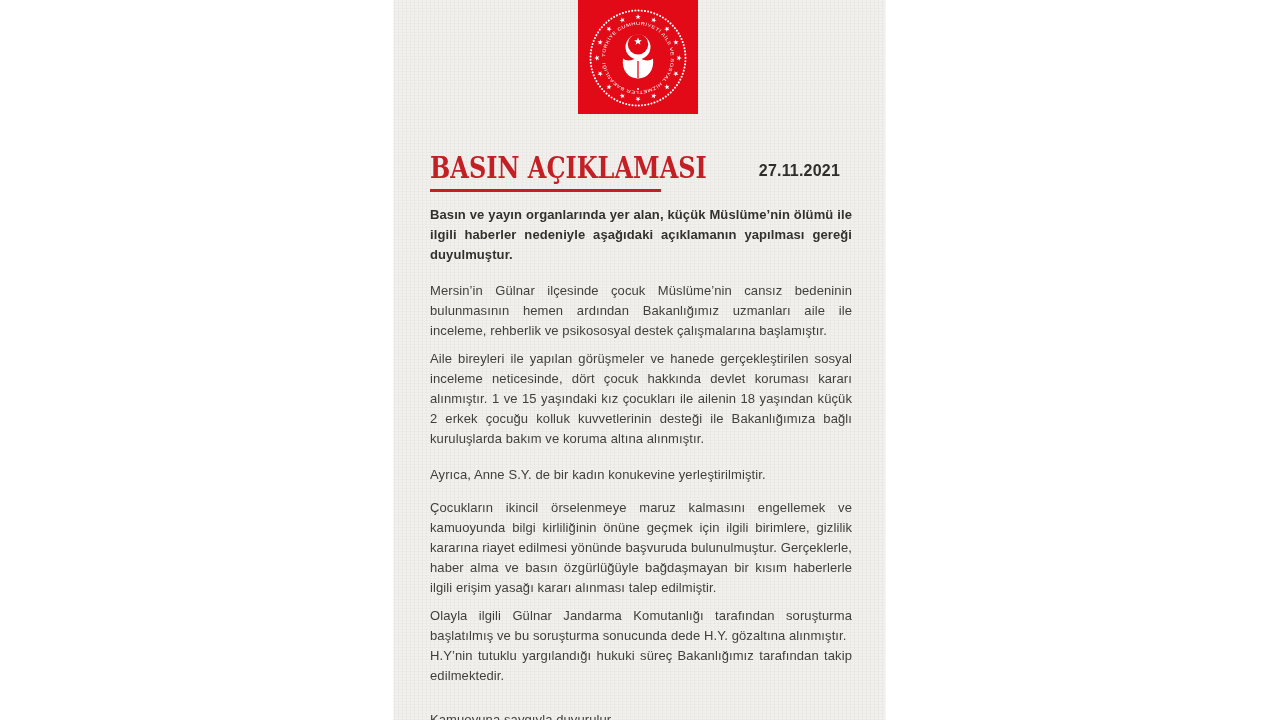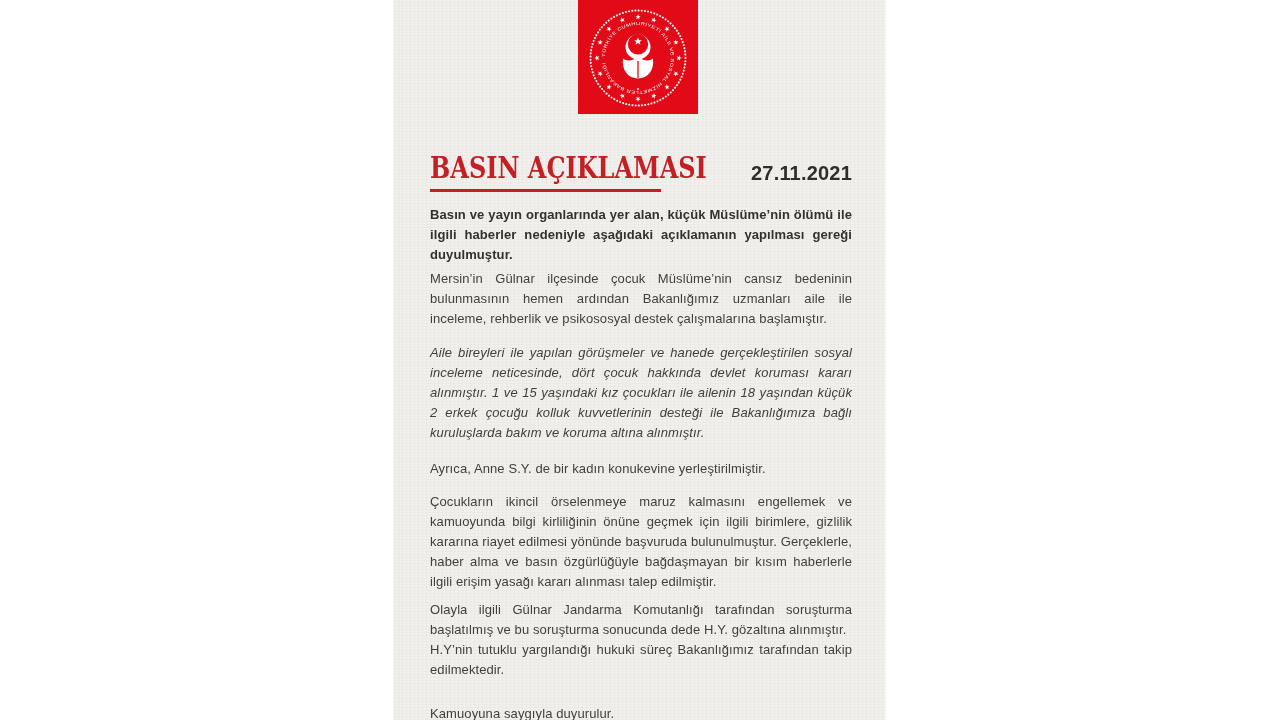--- a/index.html
+++ b/index.html
@@ -22,36 +22,36 @@
   .title{
     position:absolute;left:36px;top:150px;
     font-family:"DejaVu Serif","Liberation Serif",serif;
     font-weight:bold;font-size:30px;line-height:36px;color:#c32026;
     transform:scaleX(0.80);transform-origin:left top;white-space:nowrap;
   }
   .title-rule{
     position:absolute;left:36px;top:189px;width:231px;height:3px;background:#c32026;
   }
   .date{
-    position:absolute;right:33px;top:162px;
-    font-size:20px;font-weight:bold;color:#2f2e2c;letter-spacing:0.2px;
+    position:absolute;right:45px;top:162px;
+    font-size:16px;font-weight:bold;color:#2f2e2c;letter-spacing:0.2px;
   }
   .content{
     position:absolute;left:36px;top:205px;width:422px;
   }
   .content p{
     margin:0;text-align:justify;
     font-size:13px;line-height:20px;color:#413f3d;
     letter-spacing:0.1px;
   }
   .content p.intro{
     font-weight:bold;color:#33312f;
   }
-  .paragraphs p:nth-child(1){margin-top:4px;}
-  .paragraphs p:nth-child(2){margin-top:14px;font-style:italic;}
+  .paragraphs p:nth-child(1){margin-top:16px;}
+  .paragraphs p:nth-child(2){margin-top:8px;}
   .paragraphs p:nth-child(3){margin-top:16px;}
   .paragraphs p:nth-child(4){margin-top:13px;}
   .paragraphs p:nth-child(5){margin-top:8px;}
   .paragraphs p:nth-child(6){margin-top:0;}
   .paragraphs p:nth-child(7){margin-top:24px;}
 </style>
 </head>
 <body>
 
 <div class="stage">

